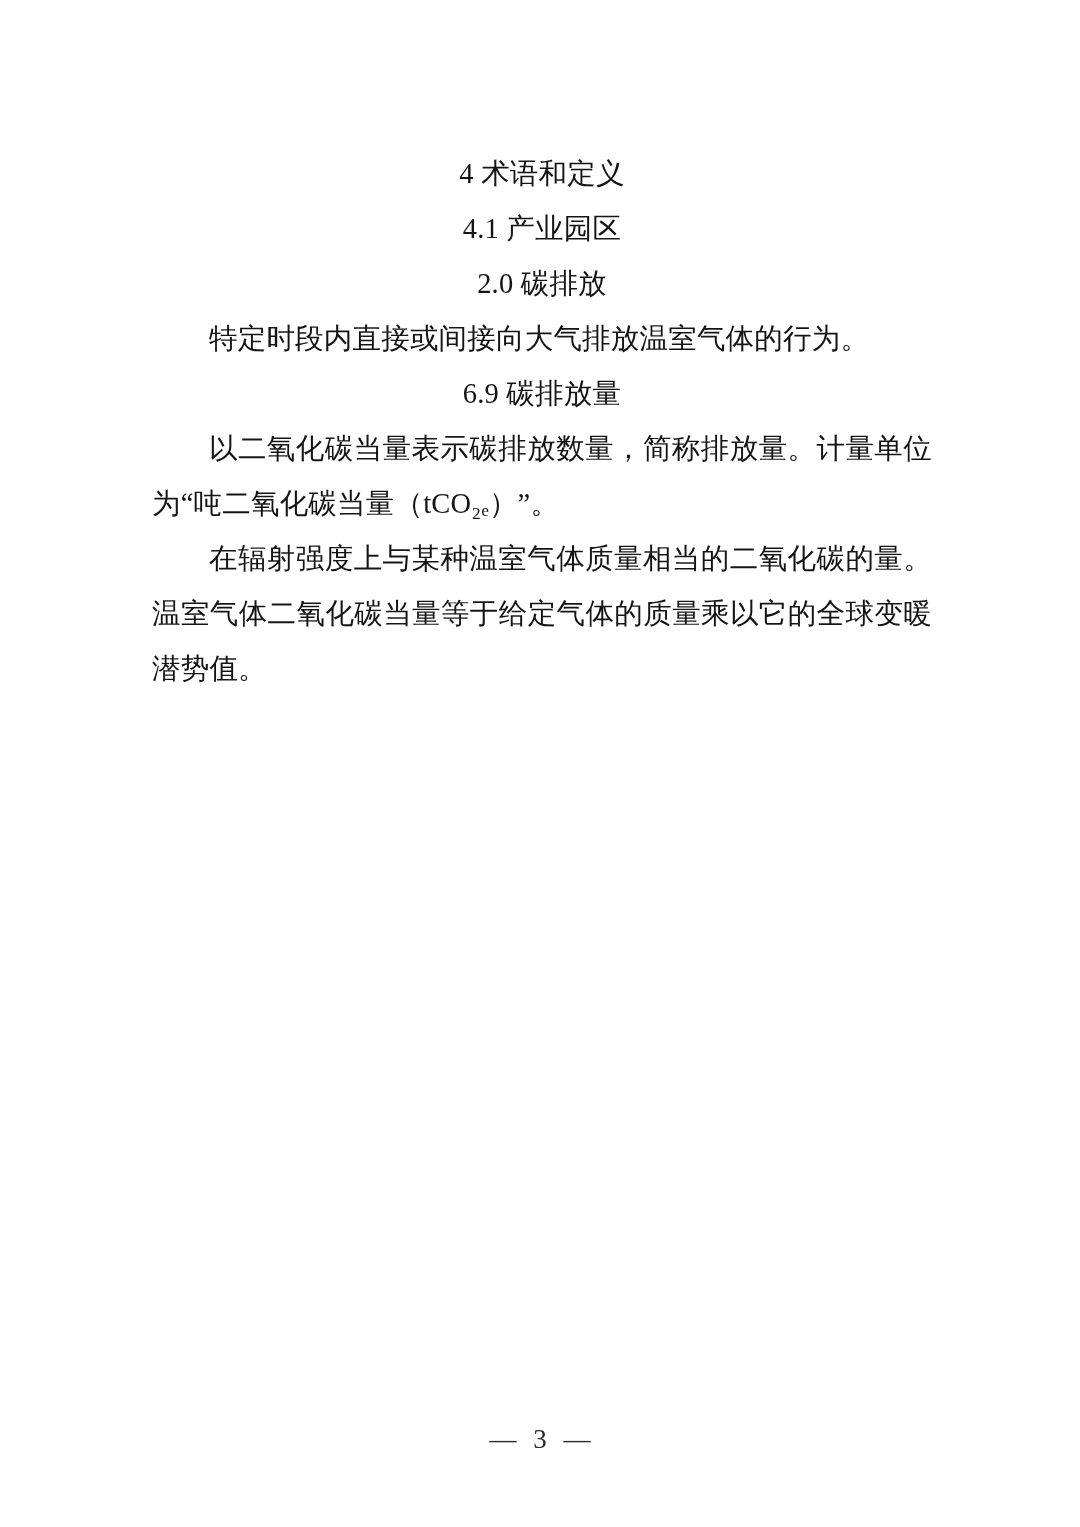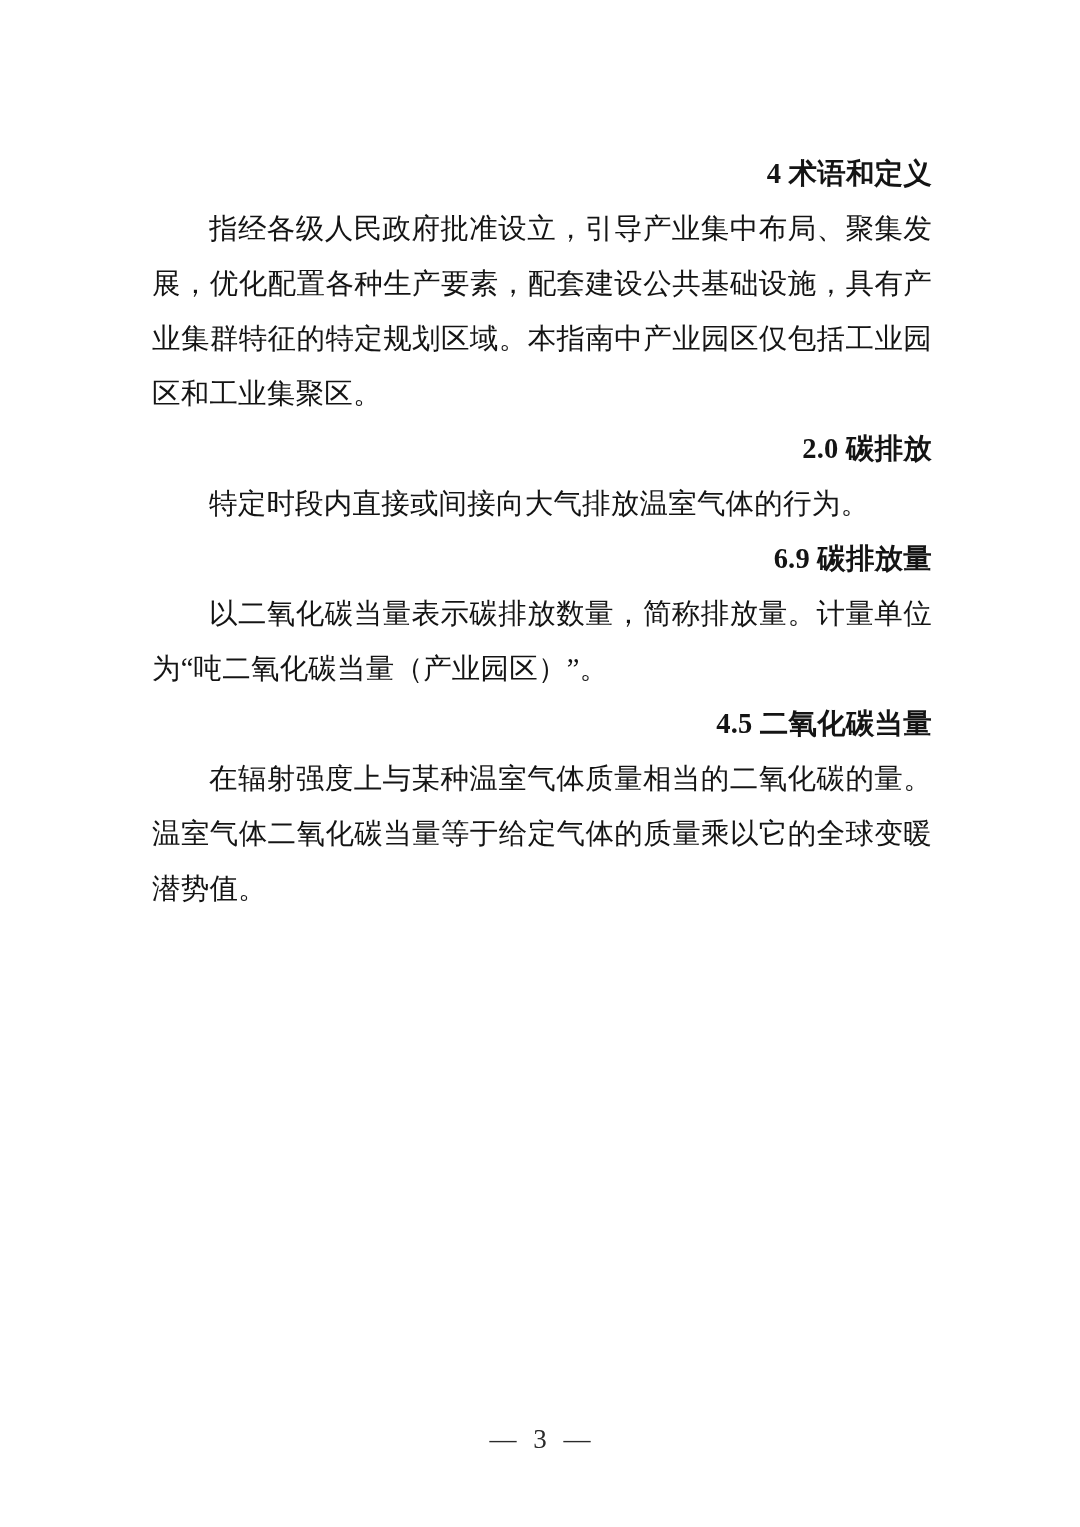--- a/index.html
+++ b/index.html
@@ -20,22 +20,22 @@
   }
   .line {
     margin: 0;
     padding: 0;
     font-size: 28.5px;
     line-height: 55px;
     font-weight: 500;
     letter-spacing: 0.2px;
   }
   .heading {
-    text-align: right;
-    font-weight: 700;
+    text-align: center;
+    font-weight: 400;
   }
   .para {
     text-align: justify;
     text-indent: 2em;
   }
   .page-footer {
     position: absolute;
     left: 0;
     bottom: 72px;
     width: 100%;
@@ -48,34 +48,33 @@
     word-spacing: 10px;
   }
 </style>
 </head>
 <body>
 
 <main class="page">
 
   <h2 class="line heading">4 术语和定义</h2>
 
+  <h3 class="line heading">4.1 产业园区</h3>
 
-  <p class="line para">指经各级人民政府批准设立，引导产业集中布局、聚集发展，优化配置各种生产要素，配套建设公共基础设施，具有产业集群特征的特定规划区域。本指南中产业园区仅包括工业园区和工业集聚区。</p>
 
   <h3 class="line heading">2.0 碳排放</h3>
 
   <p class="line para">特定时段内直接或间接向大气排放温室气体的行为。</p>
 
 
 
   <h3 class="line heading">6.9 碳排放量</h3>
 
-  <p class="line para">以二氧化碳当量表示碳排放数量，简称排放量。计量单位为“吨二氧化碳当量（产业园区）”。</p>
+  <p class="line para">以二氧化碳当量表示碳排放数量，简称排放量。计量单位为“吨二氧化碳当量（tCO₂ₑ）”。</p>
 
-  <h3 class="line heading">4.5 二氧化碳当量</h3>
 
   <p class="line para">在辐射强度上与某种温室气体质量相当的二氧化碳的量。温室气体二氧化碳当量等于给定气体的质量乘以它的全球变暖潜势值。</p>
 
   <footer class="page-footer">
     <span class="page-number">— 3 —</span>
   </footer>
 
 </main>
 
 </body></html>

